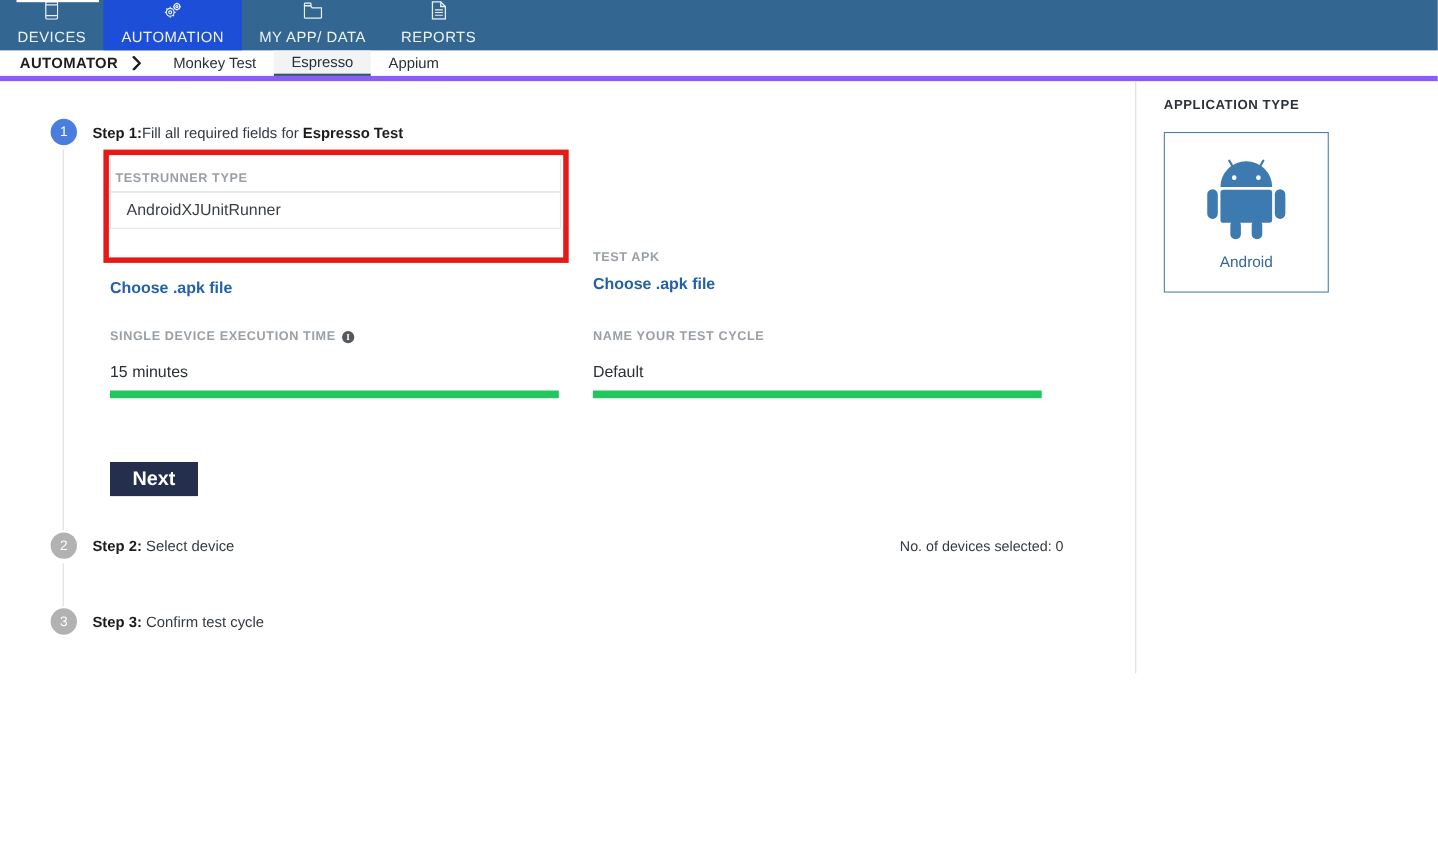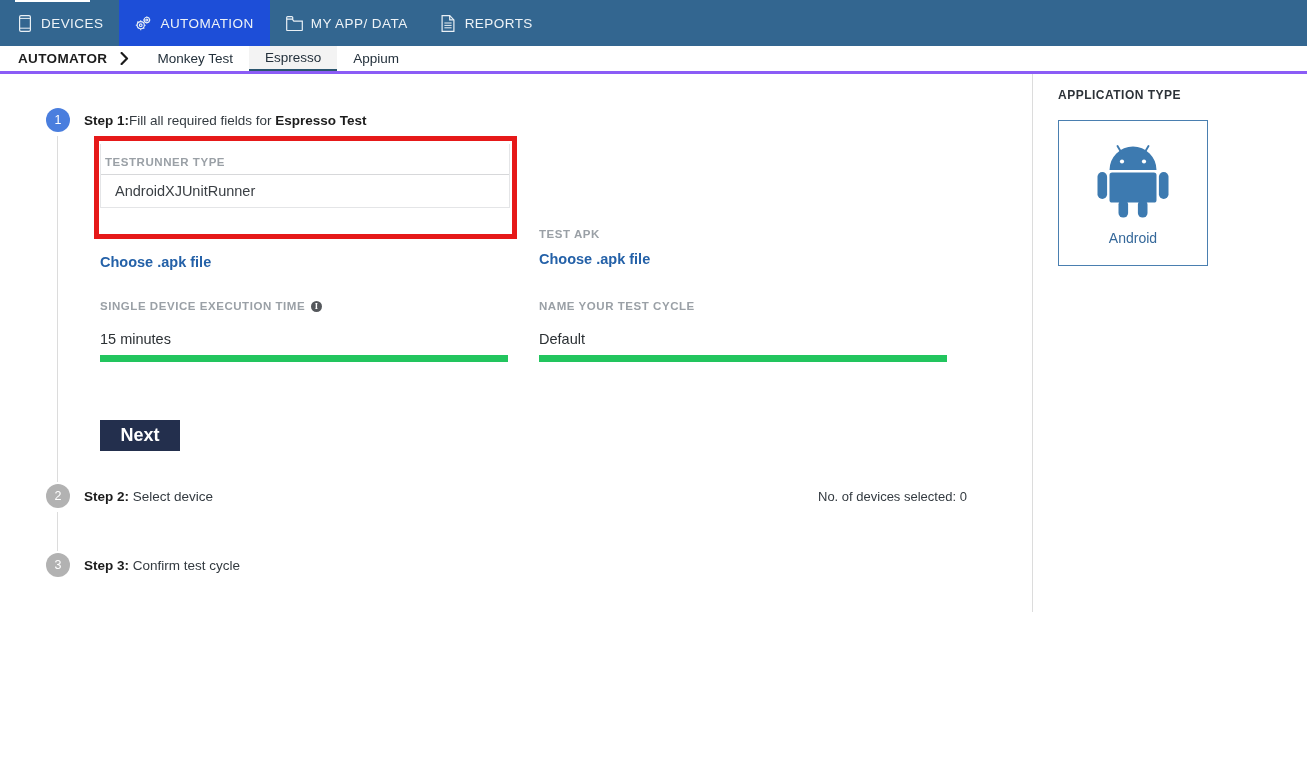--- a/index.html
+++ b/index.html
@@ -26,31 +26,32 @@
     display: flex; align-items: stretch;
   }
   .nav-item {
     display: flex; align-items: center; gap: 8px;
     padding: 0 16px;
     color: #eef3f7;
     font-size: 13.5px;
     letter-spacing: .45px;
     cursor: pointer;
     white-space: nowrap;
+    flex-direction: column;
   }
   .nav-item.active { background: #1d4ed8; }
   .nav-icon { display: flex; align-items: center; justify-content: center; width: 17px; height: 18px; }
   .nav-icon svg { display: block; }
 
   
   .subnav {
     position: absolute; left: 0; top: 46px;
     width: 1307px; height: 28px;
     background: #ffffff;
-    border-bottom: 3px solid #8b5cf6;
+    border-bottom: 5px solid #8b5cf6;
     display: flex; align-items: stretch;
   }
   .crumb {
     display: flex; align-items: center;
     padding: 0 0 0 18px;
     font-size: 13.5px; font-weight: bold;
     color: #1d1d1d; letter-spacing: .35px;
   }
   .crumb-arrow {
     display: flex; align-items: center; justify-content: center;

